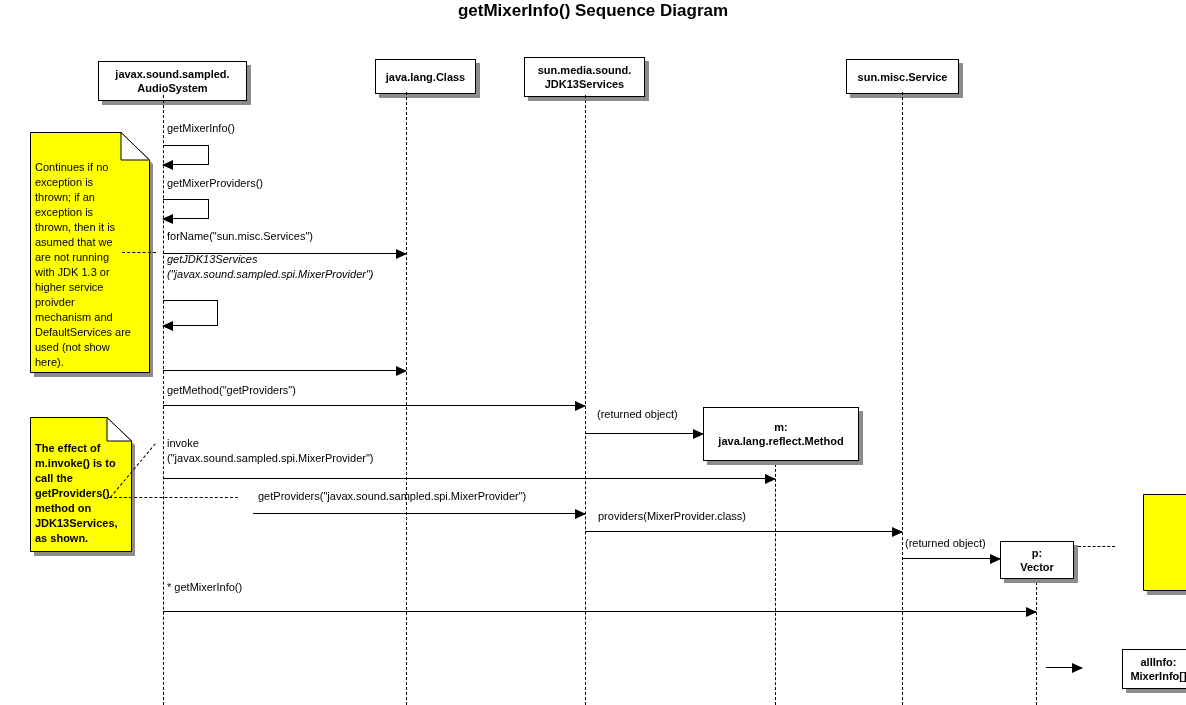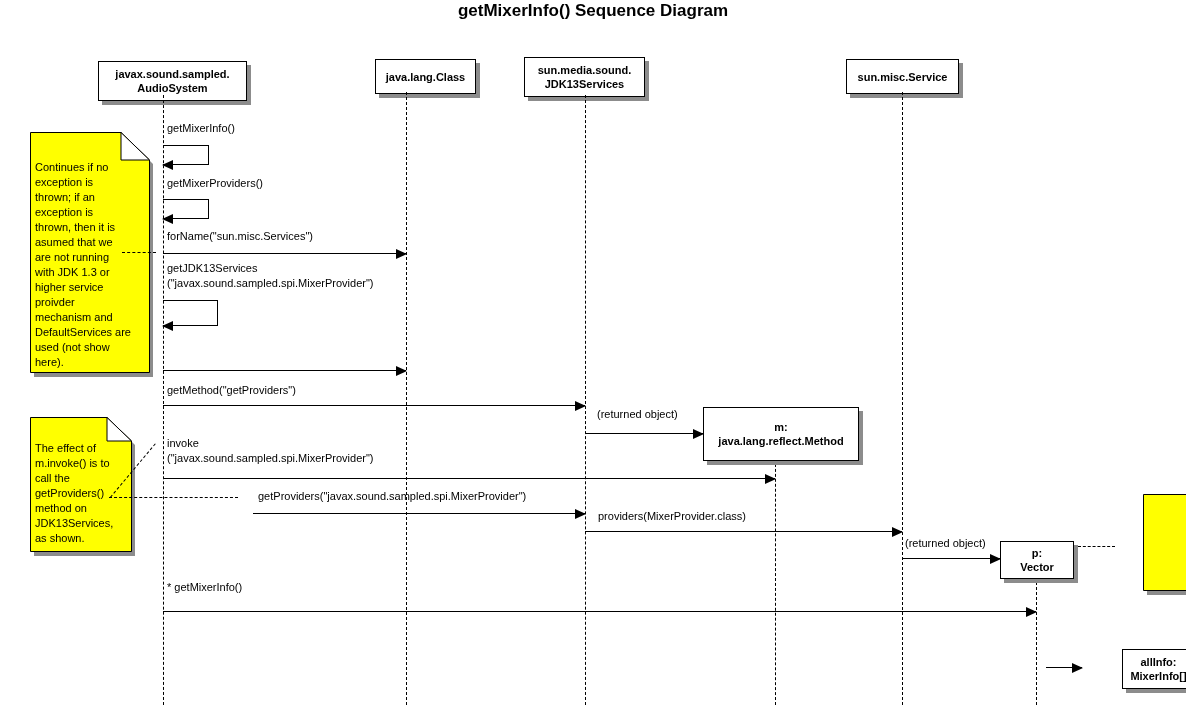--- a/index.html
+++ b/index.html
@@ -58,21 +58,21 @@
 
   <div class="msg" style="left:167px;top:121px;">getMixerInfo()</div>
   <div class="self-arrow" style="left:163px;top:145px;width:45px;height:18px;"></div>
 
   <div class="msg" style="left:167px;top:176px;">getMixerProviders()</div>
   <div class="self-arrow" style="left:163px;top:199px;width:45px;height:18px;"></div>
 
   <div class="msg" style="left:167px;top:229px;">forName("sun.misc.Services")</div>
   <div class="arrow" style="left:163px;top:253px;width:243px;"></div>
 
-  <div class="msg" style="left:167px;top:261px;">getJDK13Services
+  <div class="msg" style="left:167px;top:252px;font-style:italic;">getJDK13Services
 ("javax.sound.sampled.spi.MixerProvider")</div>
   <div class="self-arrow" style="left:163px;top:300px;width:54px;height:24px;"></div>
 
   <div class="arrow" style="left:163px;top:370px;width:243px;"></div>
 
   <div class="msg" style="left:167px;top:383px;">getMethod("getProviders")</div>
   <div class="arrow" style="left:163px;top:405px;width:422px;"></div>
 
   <div class="msg" style="left:597px;top:407px;">(returned object)</div>
   <div class="arrow" style="left:585px;top:433px;width:118px;"></div>
@@ -119,21 +119,21 @@
 with JDK 1.3 or
 higher service
 proivder
 mechanism and
 DefaultServices are
 used (not show
 here).</div>
   </div>
   <div class="dashed" style="left:122px;top:252px;width:34px;"></div>
 
-  <div class="note" style="left:2px;top:417px;width:106px;height:140px;">
+  <div class="note" style="left:2px;top:417px;width:106px;height:140px;font-weight:bold;">
     <svg width="106" height="140" viewBox="0 0 106 140">
       <polygon points="4,4 81,4 105,28 105,139 4,139" fill="#8c8c8c"></polygon>
       <polygon points="0.5,0.5 77,0.5 101.5,24 101.5,134.5 0.5,134.5" fill="#ffff00" stroke="#000000" stroke-width="1"></polygon>
       <polygon points="77,0.5 77,24 101.5,24" fill="#ffffff" stroke="#000000" stroke-width="1"></polygon>
     </svg>
     <div class="note-text" style="left:5px;top:24px;width:94px;">The effect of
 m.invoke() is to
 call the
 getProviders()
 method on

